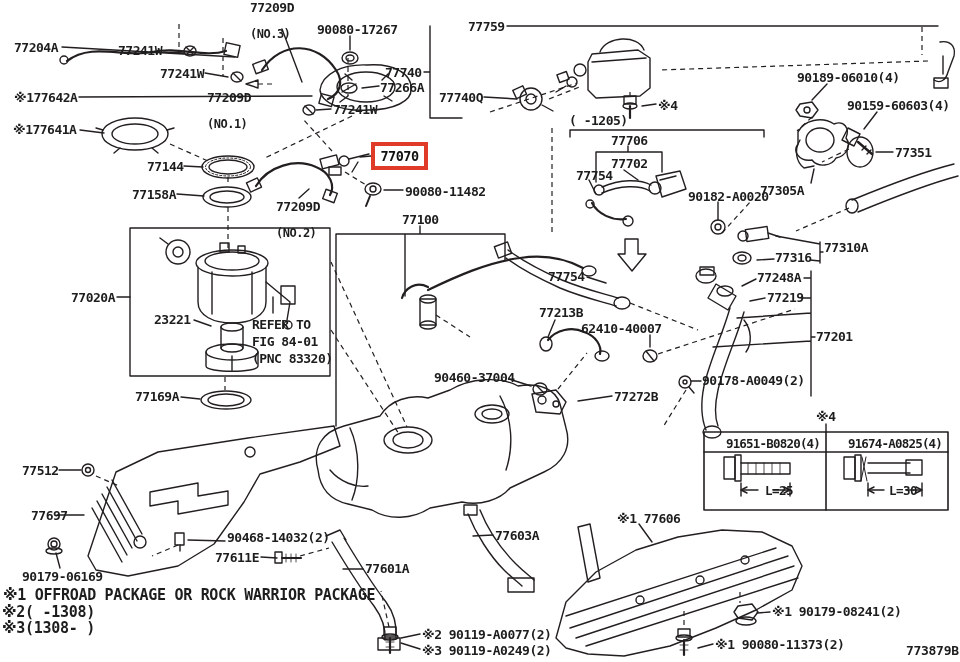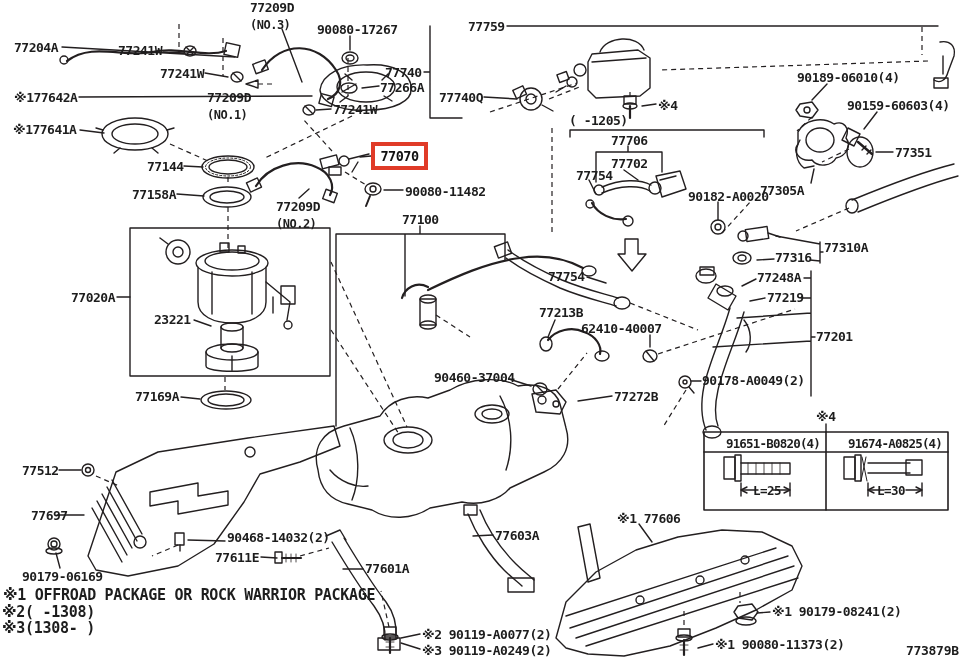--- a/index.html
+++ b/index.html
@@ -1,28 +1,28 @@
 <!DOCTYPE html>
 <html><head>
 <meta charset="utf-8">
 <style>
   html,body{margin:0;padding:0;background:#fff;}
   .stage{position:relative;width:960px;height:662px;background:#fff;overflow:hidden;
          font-family:"DejaVu Sans Mono","DejaVu Sans",monospace;}
   svg{position:absolute;left:0;top:0;}
   .lbl{position:absolute;font-weight:bold;font-size:13px;line-height:13px;
        letter-spacing:-0.5px;color:#1d1d1d;white-space:nowrap;}
-  .lbl .sub{display:block;font-size:12px;margin-top:5px;}
+  .lbl .sub{display:block;font-size:12px;margin-top:14px;}
   .note{position:absolute;font-weight:bold;font-size:15px;letter-spacing:-0.3px;color:#1d1d1d;white-space:nowrap;}
   .hl{position:absolute;left:371px;top:142px;width:57px;height:28px;border:4px solid #e03b28;
       box-sizing:border-box;display:flex;align-items:center;justify-content:center;background:#fff;}
   .hl .lbl-in{font-weight:bold;font-size:13.5px;letter-spacing:-0.5px;color:#111;}
   .tbl-h{position:absolute;width:138px;text-align:center;font-weight:bold;font-size:12.5px;
          letter-spacing:-0.8px;color:#1d1d1d;}
-  .tbl-l{position:absolute;font-weight:bold;font-size:12.5px;color:#1d1d1d;letter-spacing:-0.5px;}
+  .tbl-l{position:absolute;font-weight:bold;font-size:12.5px;color:#1d1d1d;letter-spacing:-0.5px;margin-left:12px;}
   .code{position:absolute;font-weight:bold;font-size:13px;color:#1d1d1d;letter-spacing:-0.3px;}
 </style>
 </head>
 <body>
 
 <div class="stage">
 
 <svg width="960" height="662" viewBox="0 0 960 662">
 
   <g stroke="#231f20" fill="none" stroke-width="1.4" stroke-linecap="round" stroke-linejoin="round">
@@ -416,20 +416,25 @@
 <div class="lbl" style="left:767px;top:291px">77219</div>
 <div class="lbl" style="left:816px;top:330px">77201</div>
 <div class="lbl" style="left:702px;top:374px">90178-A0049(2)</div>
 <div class="lbl" style="left:614px;top:390px">77272B</div>
 <div class="lbl" style="left:539px;top:306px">77213B</div>
 <div class="lbl" style="left:581px;top:322px">62410-40007</div>
 <div class="lbl" style="left:434px;top:371px">90460-37004</div>
 <div class="lbl" style="left:548px;top:270px">77754</div>
 <div class="lbl" style="left:71px;top:291px">77020A</div>
 <div class="lbl" style="left:154px;top:313px">23221</div>
+<div class="lbl" style="left:252px;top:316px;line-height:17px">
+  <span style="display:block">REFER TO</span>
+  <span style="display:block">FIG 84-01</span>
+  <span style="display:block">(PNC 83320)</span>
+</div>
 <div class="lbl" style="left:135px;top:390px">77169A</div>
 <div class="lbl" style="left:22px;top:464px">77512</div>
 <div class="lbl" style="left:31px;top:509px">77697</div>
 <div class="lbl" style="left:22px;top:570px">90179-06169</div>
 <div class="lbl" style="left:227px;top:531px">90468-14032(2)</div>
 <div class="lbl" style="left:215px;top:551px">77611E</div>
 <div class="lbl" style="left:365px;top:562px">77601A</div>
 <div class="lbl" style="left:495px;top:529px">77603A</div>
 <div class="lbl" style="left:422px;top:628px">※2 90119-A0077(2)</div>
 <div class="lbl" style="left:422px;top:644px">※3 90119-A0249(2)</div>

